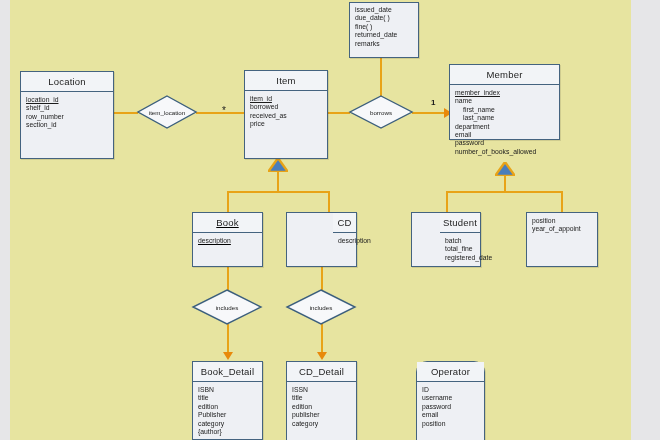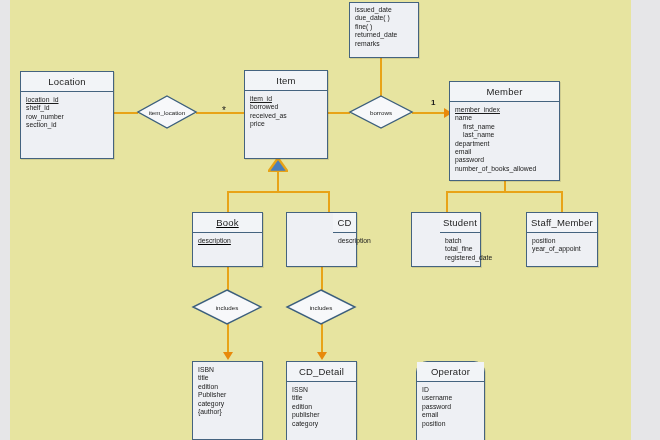--- a/index.html
+++ b/index.html
@@ -181,21 +181,21 @@
   <div class="entity" style="left:244px;top:70px;width:84px;height:89px;">
     <div class="etitle">Item</div>
     <div class="attrs">
       <div class="a pk">item_id</div>
       <div class="a">borrowed</div>
       <div class="a">received_as</div>
       <div class="a">price</div>
     </div>
   </div>
 
-  <div class="entity" style="left:449px;top:81px;width:111px;height:100px;">
+  <div class="entity" style="left:449px;top:64px;width:111px;height:76px;">
     <div class="etitle">Member</div>
     <div class="attrs">
       <div class="a pk">member_index</div>
       <div class="a">name</div>
       <div class="a ind">first_name</div>
       <div class="a ind">last_name</div>
       <div class="a">department</div>
       <div class="a">email</div>
       <div class="a">password</div>
       <div class="a">number_of_books_allowed</div>
@@ -219,28 +219,28 @@
   <div class="entity" style="left:411px;top:212px;width:70px;height:55px;padding-left:28px;">
     <div class="etitle">Student</div>
     <div class="attrs">
       <div class="a">batch</div>
       <div class="a">total_fine</div>
       <div class="a">registered_date</div>
     </div>
   </div>
 
   <div class="entity" style="left:526px;top:212px;width:72px;height:55px;">
-    <div class="etitle">Staff_Member</div>
     <div class="attrs">
       <div class="a">position</div>
       <div class="a">year_of_appoint</div>
     </div>
   </div>
 
   <div class="entity" style="left:192px;top:361px;width:71px;height:79px;">
+    <div class="etitle">Book_Detail</div>
     <div class="attrs">
       <div class="a">ISBN</div>
       <div class="a">title</div>
       <div class="a">edition</div>
       <div class="a">Publisher</div>
       <div class="a">category</div>
       <div class="a">{author}</div>
     </div>
   </div>
 

